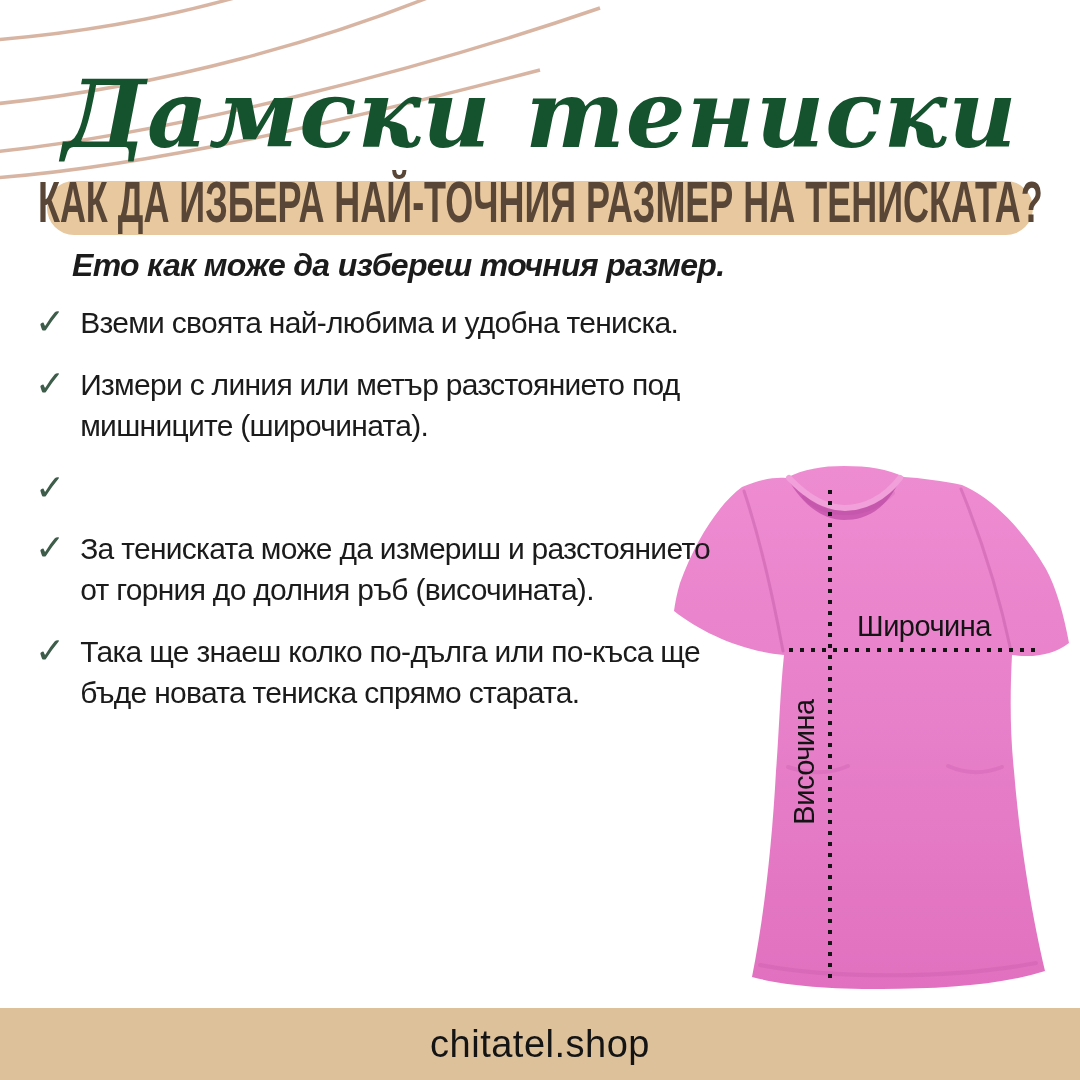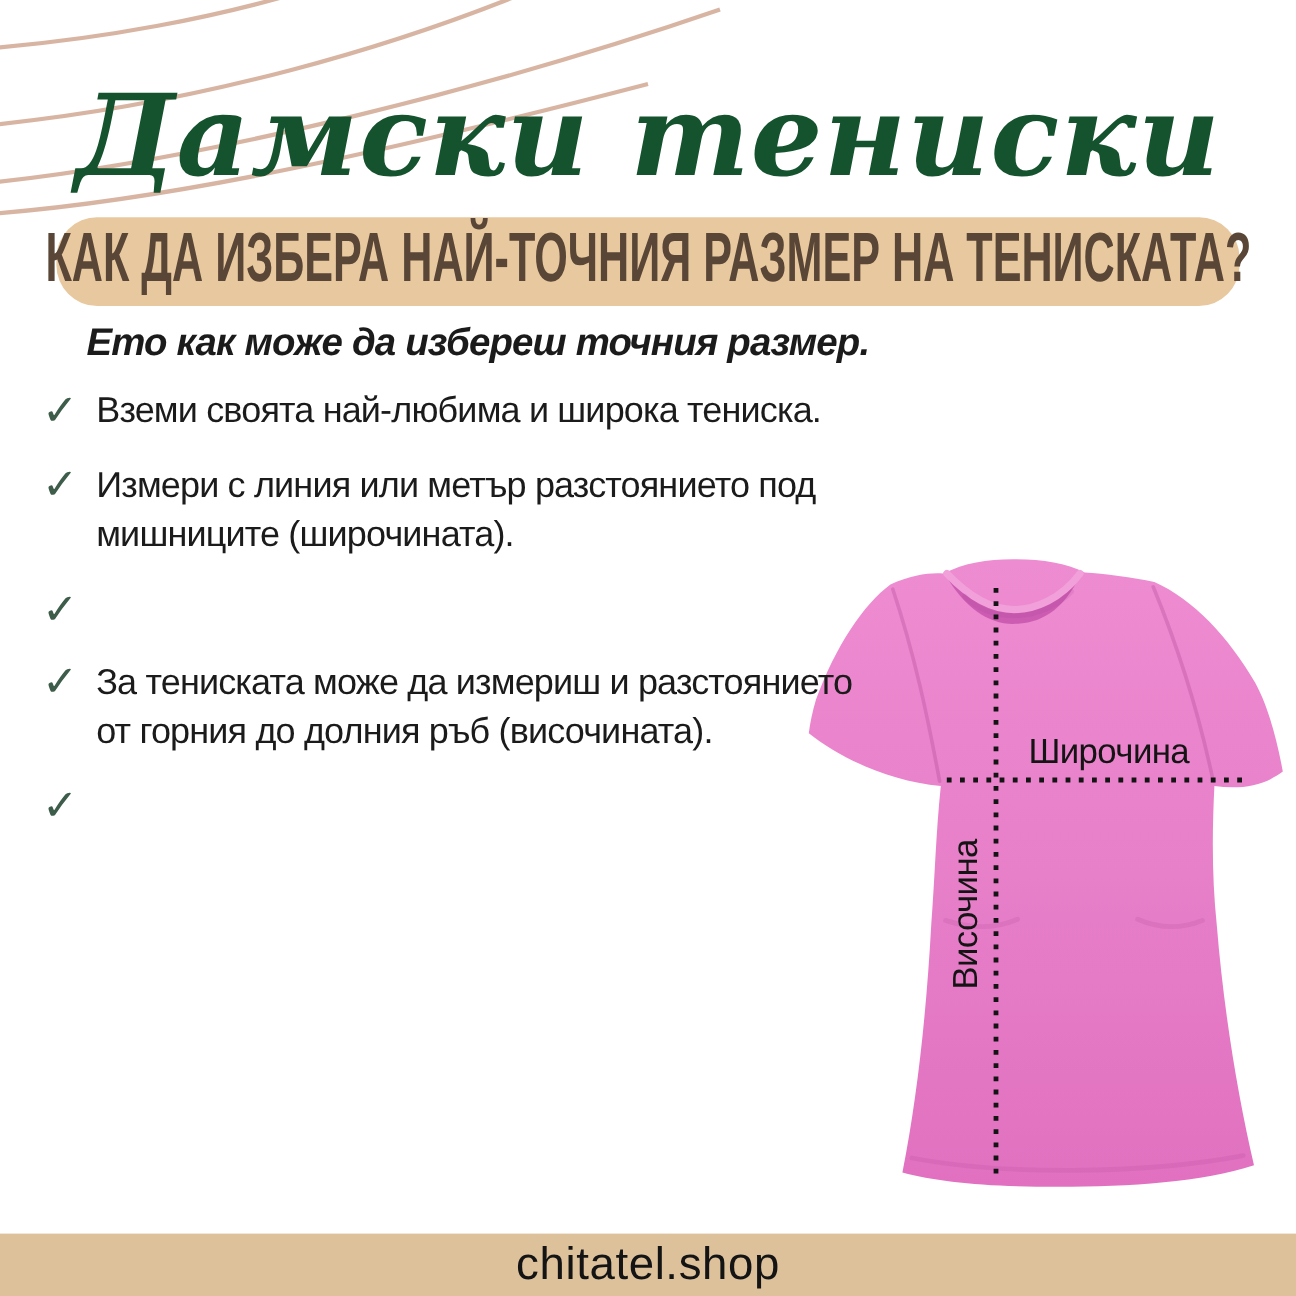--- a/index.html
+++ b/index.html
@@ -22,23 +22,23 @@
     font-style:italic;font-weight:bold;
     font-size:94px;line-height:1.12;
     color:#14532d;
     letter-spacing:1px;
   }
 
   
   .banner{
     position:relative;z-index:1;
     margin:14px 47px 0 47px;
-    height:74px;border-radius:34px;
+    height:54px;border-radius:34px;
     background:var(--banner_bg,#e8c89e);
-    display:flex;align-items:flex-start;justify-content:center;
+    display:flex;align-items:flex-end;justify-content:center;
     overflow:visible;
   }
   .banner-text{
     display:inline-block;white-space:nowrap;
     font-weight:bold;font-size:58px;
     transform:scaleX(0.62);transform-origin:center;
     color:var(--banner_text,#594636);
   }
 
   
@@ -79,21 +79,21 @@
   .seam{fill:none;stroke:#a63c8b;stroke-opacity:0.28;stroke-width:3;stroke-linecap:round}
   .soft{fill:none;stroke:#a63c8b;stroke-opacity:0.14;stroke-width:4;stroke-linecap:round}
   .measure{fill:none;stroke:#141414;stroke-width:4;stroke-dasharray:4 7}
   .measure-label{
     font-family:"Liberation Sans",sans-serif;
     font-size:29px;fill:#141414;letter-spacing:-0.5px;
   }
 
   
   .footer-bar{
-    position:absolute;left:0;right:0;bottom:0;height:52px;z-index:2;
+    position:absolute;left:0;right:0;bottom:0;height:72px;z-index:2;
     background:var(--footer_bg,#ddc19b);
     display:flex;align-items:center;justify-content:center;
   }
   .site-name{font-size:38px;color:#141414;letter-spacing:0.5px}
 </style>
 </head>
 <body style="--banner_bg: #e8c89e; --banner_text: #594636; --footer_bg: #ddc19b; --check_green: #3d5c49; --decor_line: #d8b5a3; --tshirt_pink: #e77fc9; --text: #1b1b1b;">
 
 <svg class="decor-svg" width="820" height="200" viewBox="0 0 820 200" aria-hidden="true">
   <path d="M-6,40 C90,32 180,14 248,-6"></path>
@@ -108,35 +108,36 @@
   <span class="banner-text">КАК ДА ИЗБЕРА НАЙ-ТОЧНИЯ РАЗМЕР НА ТЕНИСКАТА?</span>
 </div>
 
 <div class="content">
 
   <p class="lead">Ето как може да избереш точния размер.</p>
 
   <ul class="checklist">
     <li>
       <span class="check-icon">✓</span>
-      <span class="item-text">Вземи своята най-любима и широка тениска.</span>
+      <span class="item-text">Вземи своята най-любима и удобна тениска.</span>
     </li>
     <li>
       <span class="check-icon">✓</span>
       <span class="item-text">Измери с линия или метър разстоянието под мишниците (широчината).</span>
     </li>
     <li>
       <span class="check-icon">✓</span>
     </li>
     <li>
       <span class="check-icon">✓</span>
       <span class="item-text">За тениската може да измериш и разстоянието от горния до долния ръб (височината).</span>
     </li>
     <li>
       <span class="check-icon">✓</span>
+      <span class="item-text">Така ще знаеш колко по-дълга или по-къса ще бъде новата тениска спрямо старата.</span>
     </li>
   </ul>
 </div>
 
 <div class="tshirt-wrap">
   <svg width="402" height="532" viewBox="0 0 402 532" aria-hidden="true">
     <defs>
       <linearGradient id="shirtGrad" x1="0" y1="0" x2="0" y2="1">
         <stop offset="0%" stop-color="#ee8cd1"></stop>
         <stop offset="50%" stop-color="#e77fc9"></stop>

